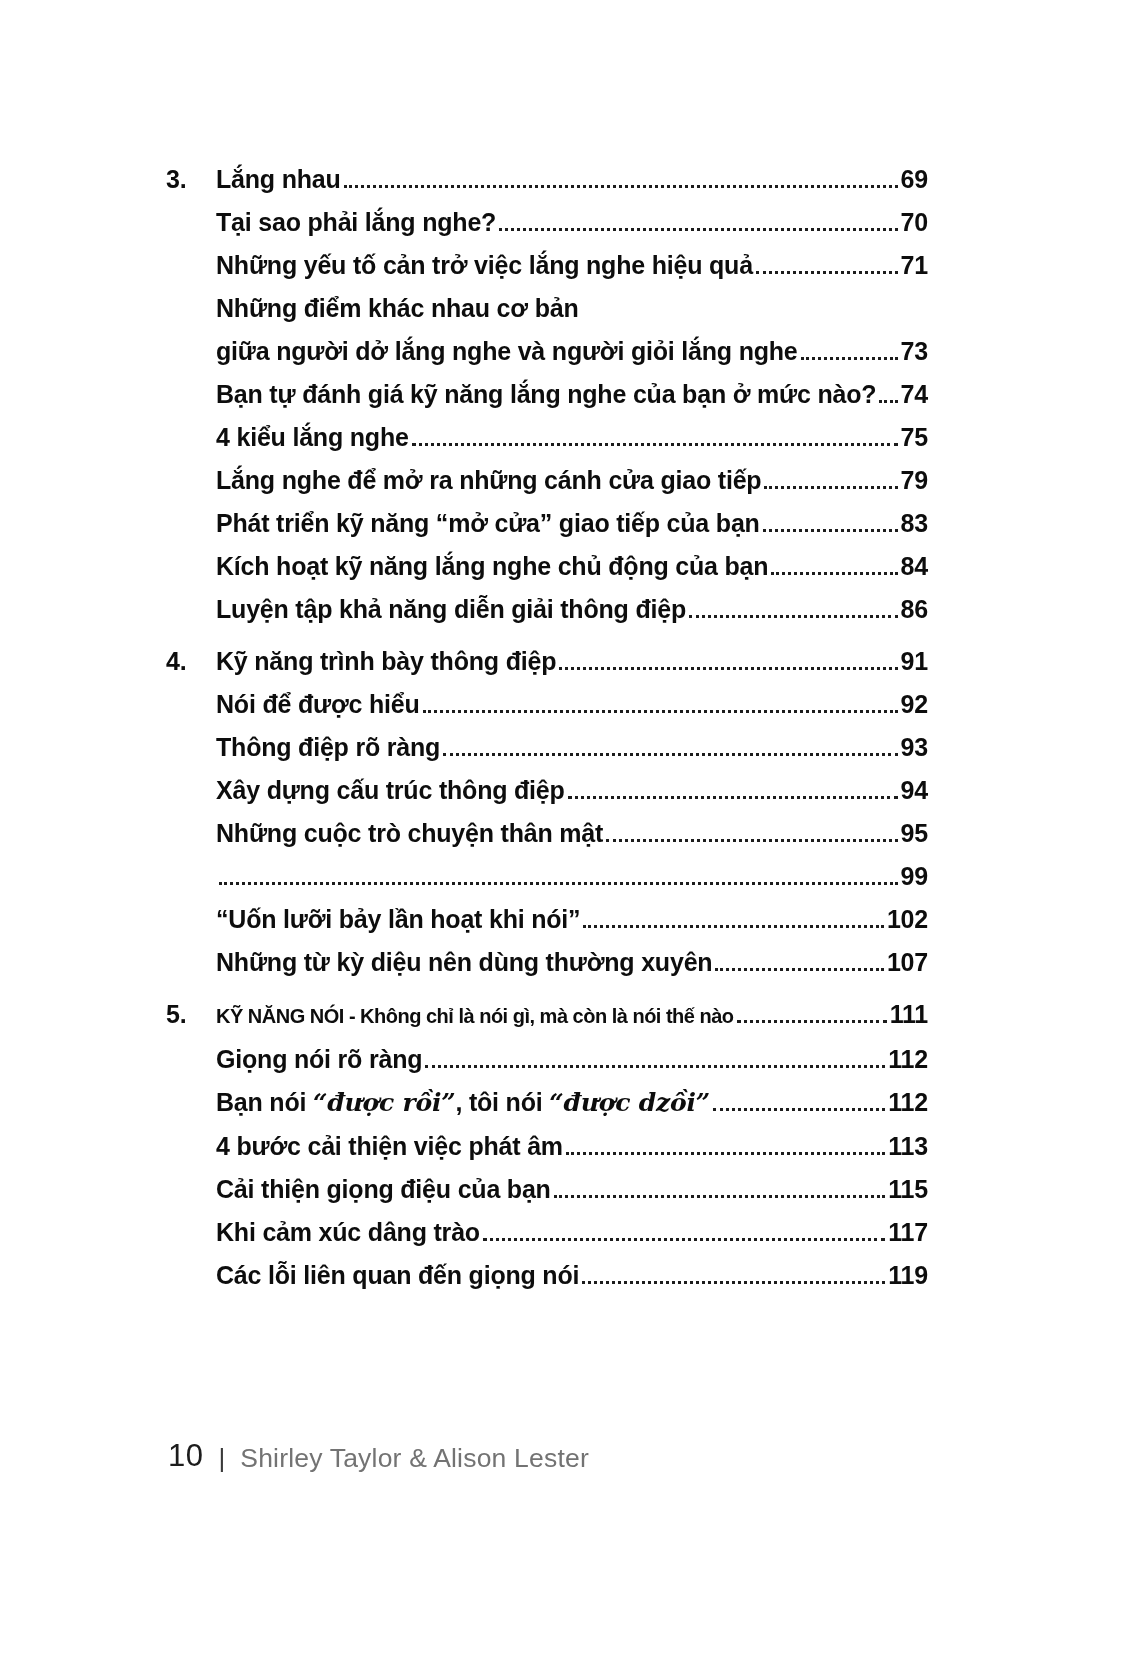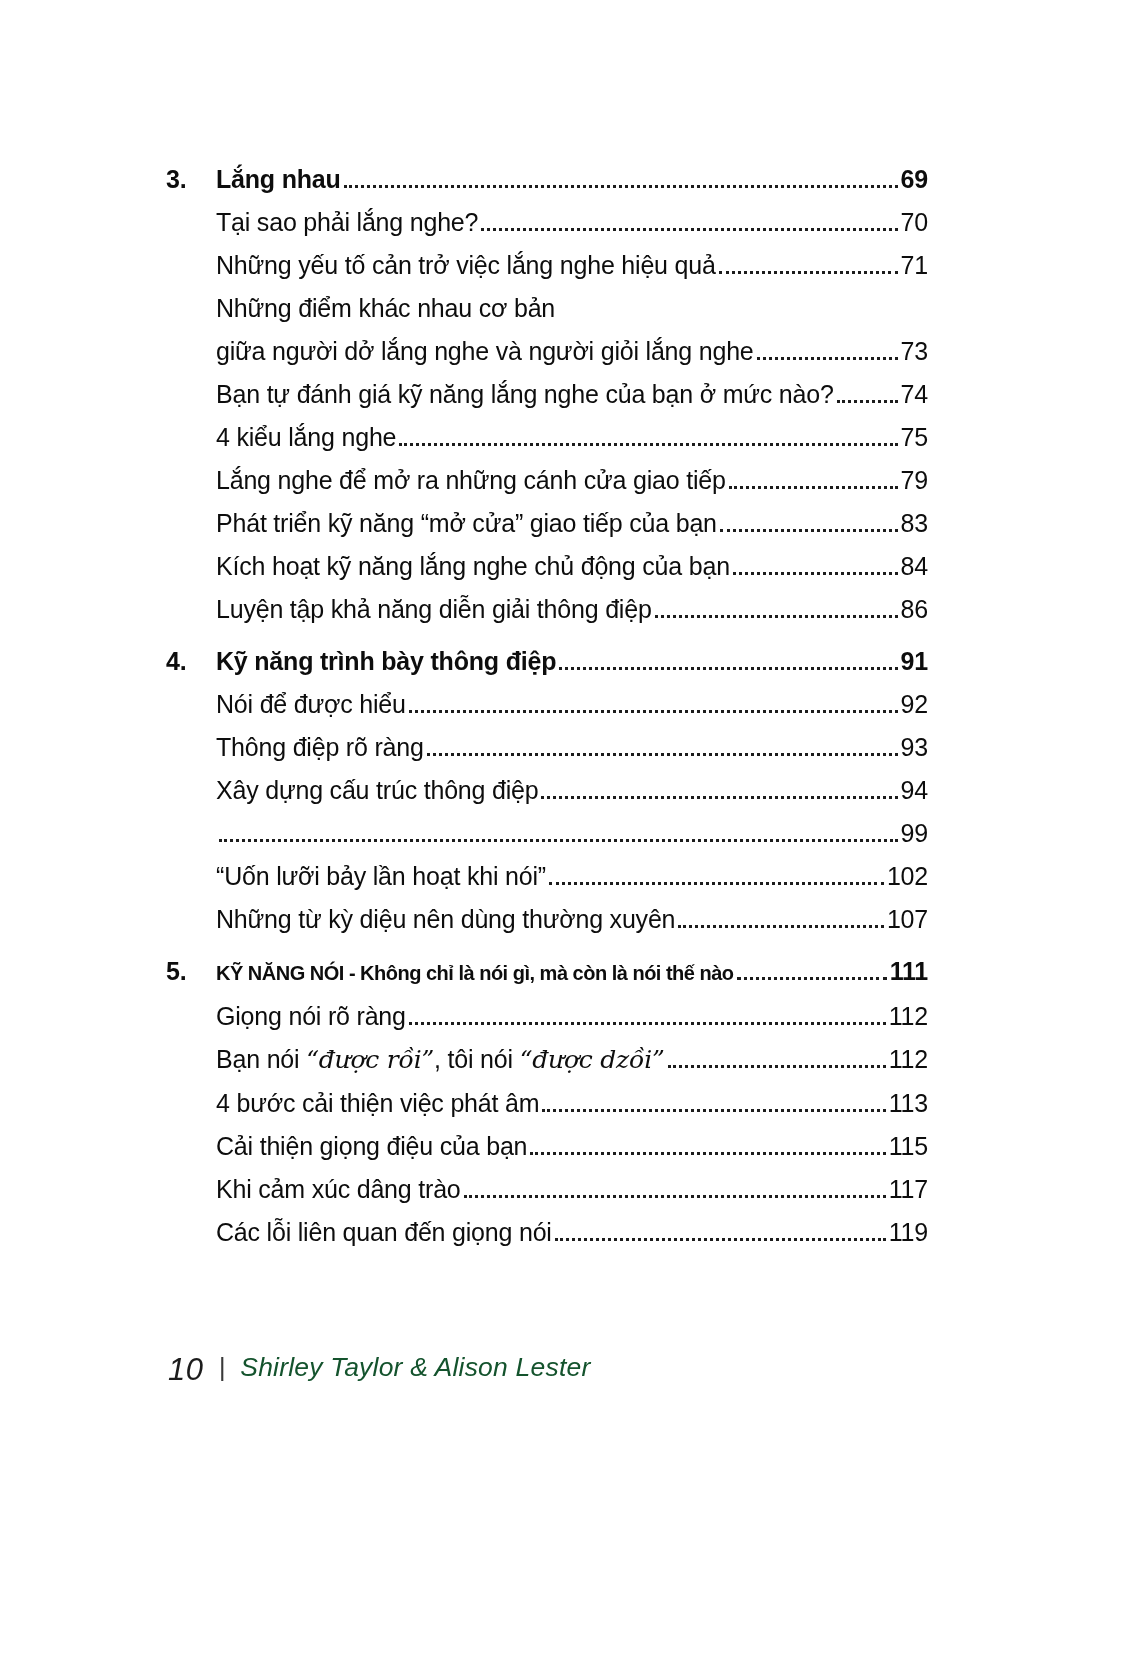--- a/index.html
+++ b/index.html
@@ -25,20 +25,21 @@
     width: 762px;
   }
   .row {
     display: flex;
     align-items: baseline;
     font-size: 25px;
     line-height: 34px;
     letter-spacing: -0.2px;
     margin-bottom: 9px;
     white-space: nowrap;
+    font-weight: bold;
   }
   .row .num {
     flex: 0 0 50px;
   }
   .row .lbl {
     flex: 0 1 auto;
     min-width: 0;
   }
   .row.entry { padding-left: 50px; }
   .row.heading {
@@ -58,39 +59,38 @@
   }
   .row.heading .leader { border-bottom-width: 3.5px; }
   .pg { flex: 0 0 auto; text-align: center; }
   .it {
     font-style: italic;
     font-family: "DejaVu Serif", "Liberation Serif", serif;
   }
   .footer {
     position: absolute;
     left: 168px;
-    top: 1352px;
+    top: 1438px;
     display: flex;
-    align-items: flex-start;
+    align-items: flex-end;
     color: #262626;
-    font-style: italic;
   }
   .footer .pgnum {
     font-size: 31px;
     letter-spacing: 0.5px;
     color: #1c1c1c;
   }
   .footer .sep {
     font-size: 26px;
     margin: 0 15px;
     color: #3a3a3a;
   }
   .footer .authors {
     font-size: 26.5px;
-    color: #14532d;
+    color: #737373;
     letter-spacing: 0.2px;
   }
 </style>
 </head>
 <body>
 
 <div class="page">
   <div class="toc" id="toc">
       <div class="row heading">
         <span class="num">3.</span>
@@ -161,20 +161,25 @@
         <span class="lbl">Thông điệp rõ ràng</span>
         <span class="leader"></span>
         <span class="pg">93</span>
       </div>
       <div class="row entry">
         <span class="lbl">Xây dựng cấu trúc thông điệp</span>
         <span class="leader"></span>
         <span class="pg">94</span>
       </div>
       <div class="row entry">
+        <span class="lbl">Những cuộc trò chuyện thân mật</span>
+        <span class="leader"></span>
+        <span class="pg">95</span>
+      </div>
+      <div class="row entry">
         <span class="leader"></span>
         <span class="pg">99</span>
       </div>
       <div class="row entry">
         <span class="lbl">“Uốn lưỡi bảy lần hoạt khi nói”</span>
         <span class="leader"></span>
         <span class="pg">102</span>
       </div>
       <div class="row entry">
         <span class="lbl">Những từ kỳ diệu nên dùng thường xuyên</span>

